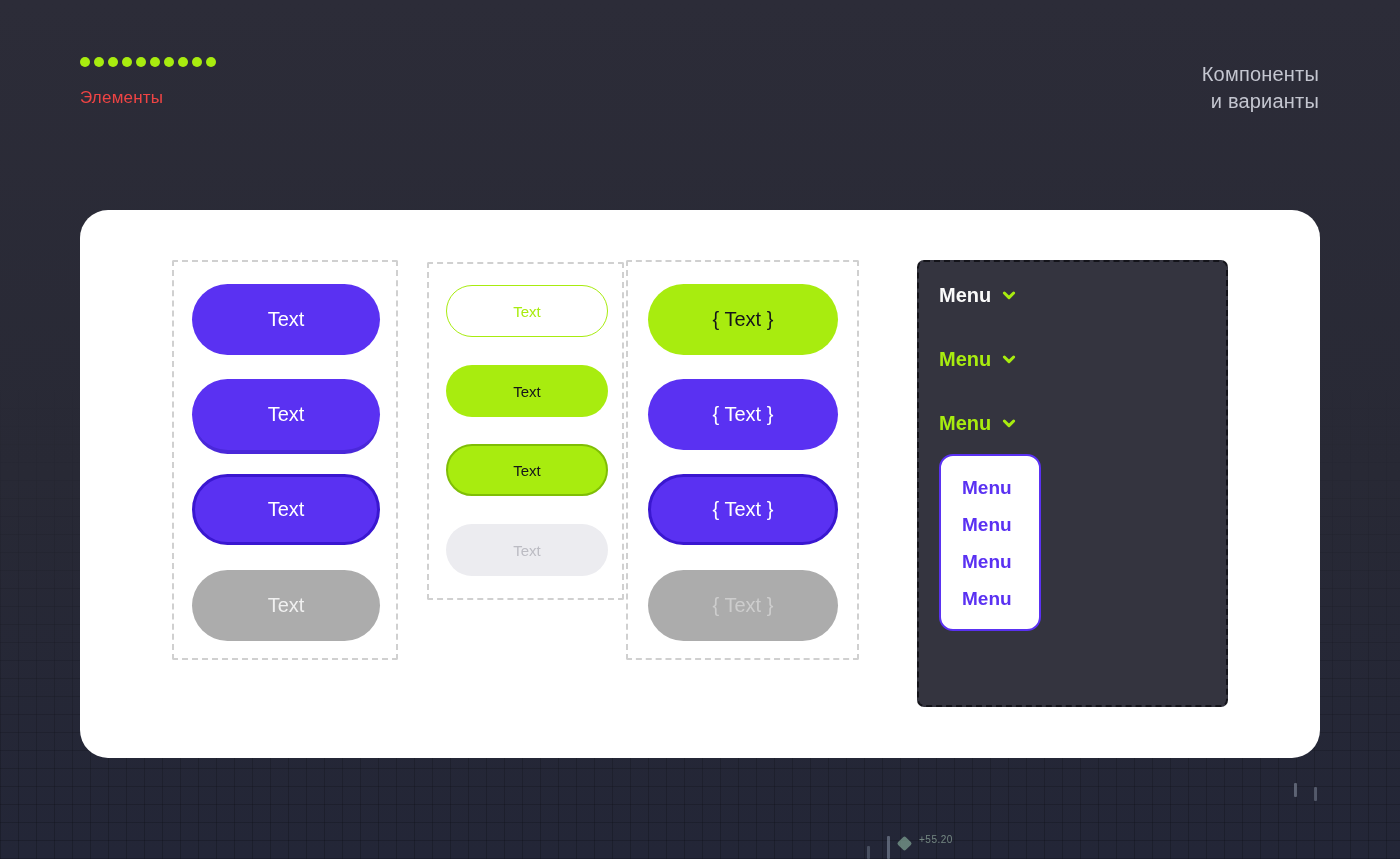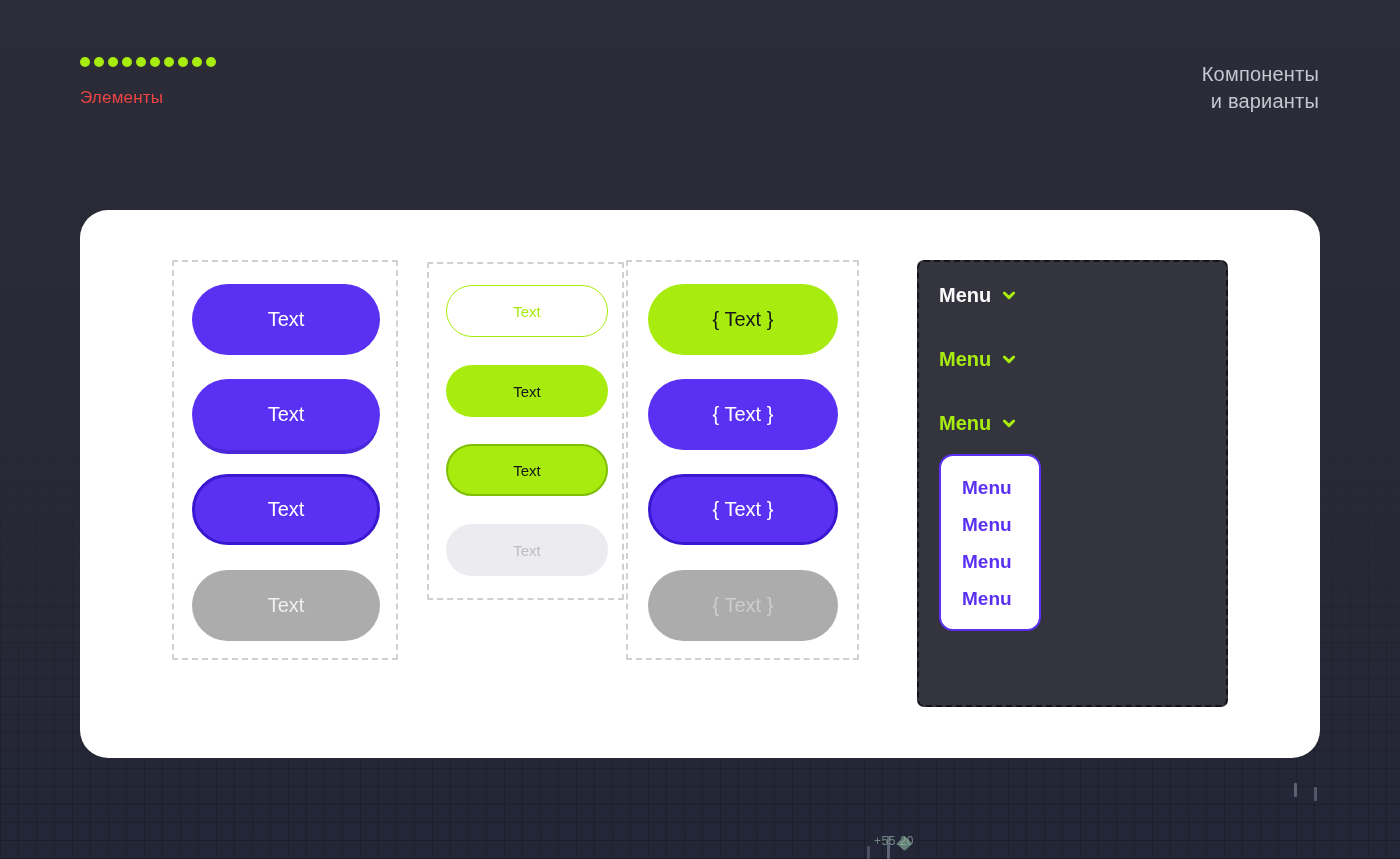--- a/index.html
+++ b/index.html
@@ -91,21 +91,21 @@
   }
 
   
   .decor{position:absolute;pointer-events:none;}
   .tick{background:rgba(160,176,192,0.4);border-radius:1px;}
   #tick-a{left:867px;top:846px;width:3px;height:13px;background:rgba(160,176,192,0.3);}
   #tick-b{left:887px;top:836px;width:3px;height:23px;background:rgba(160,176,192,0.45);}
   #tick-c{left:1294px;top:783px;width:3px;height:14px;background:rgba(150,160,178,0.5);}
   #tick-d{left:1314px;top:787px;width:3px;height:14px;background:rgba(150,160,178,0.42);}
   .diamond{left:899px;top:838px;width:11px;height:11px;background:rgba(155,200,175,0.55);transform:rotate(45deg);border-radius:2px;}
-  .ticker{left:874px;top:834px;font-size:12px;color:rgba(170,200,180,0.6);letter-spacing:.5px;}
+  .ticker{left:919px;top:834px;font-size:10px;color:rgba(170,200,180,0.6);letter-spacing:.5px;}
 </style>
 </head>
 <body>
 
 <div class="dots">
   <span class="dot"></span>
     <span class="dot"></span>
     <span class="dot"></span>
     <span class="dot"></span>
     <span class="dot"></span>

